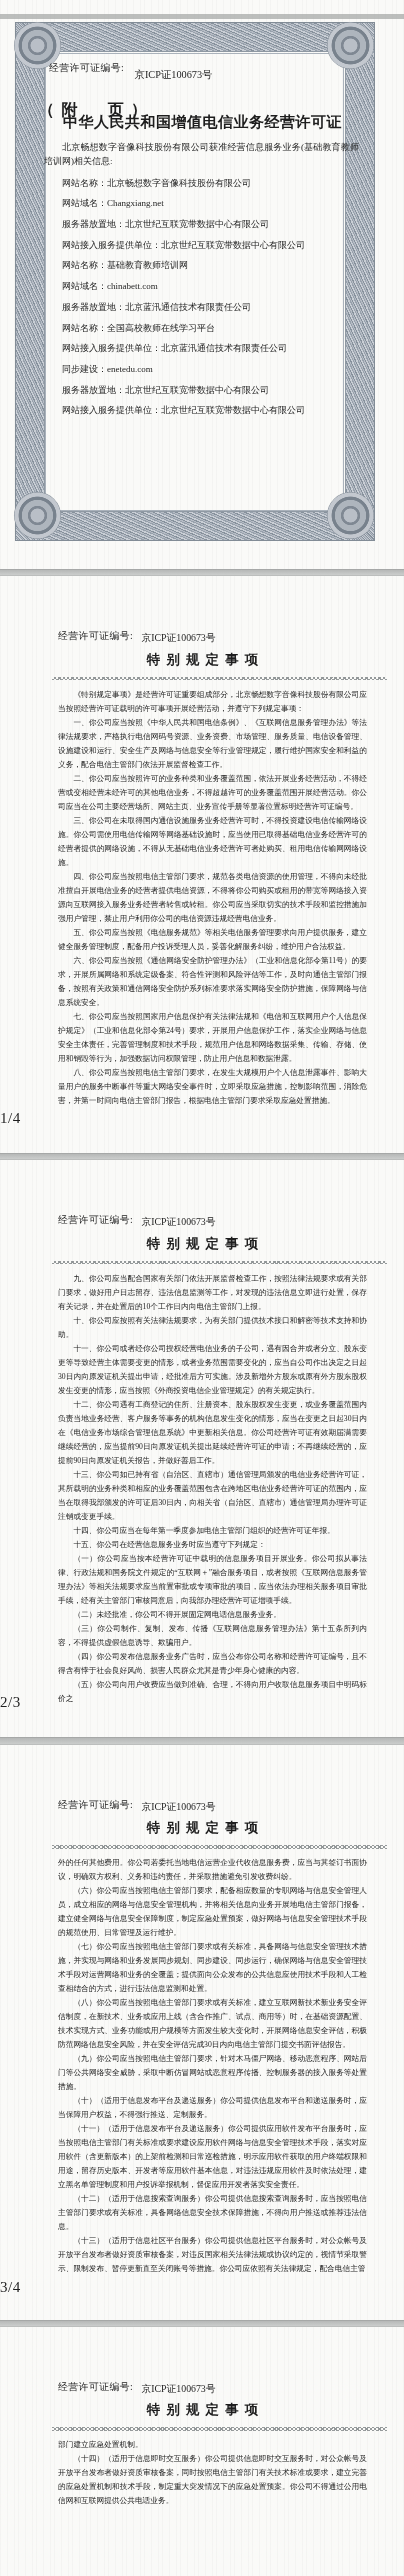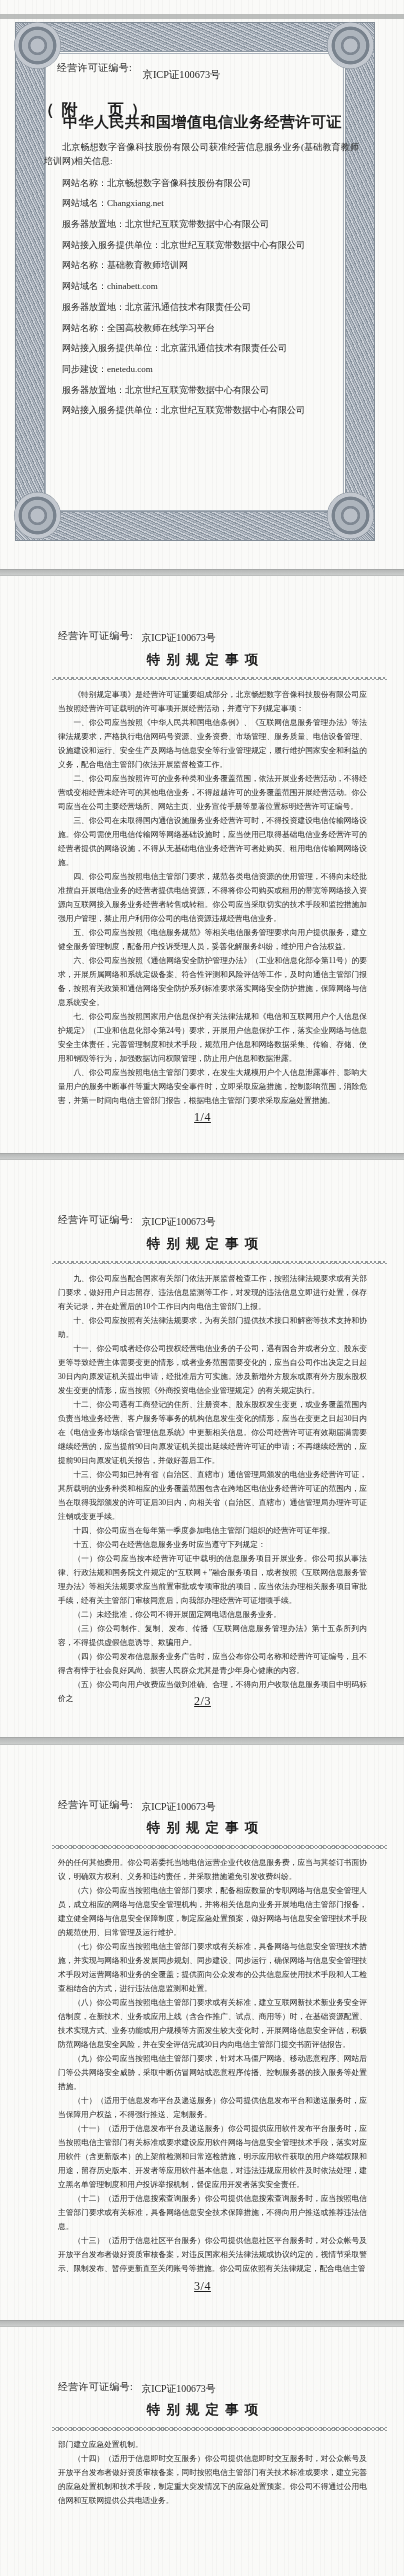--- a/index.html
+++ b/index.html
@@ -26,21 +26,21 @@
   }
   .cert-frame::before{content:"";position:absolute;inset:0;border:1px solid #8f99a3;}
   .cert-frame::after{content:"";position:absolute;inset:1.5px;border:0.5px solid #aab2bb;}
   .medallion{position:absolute;width:47px;height:47px;border-radius:50%;
     background:radial-gradient(circle,
       #b9bfc7 0 20%,#7f8893 22% 28%,#aeb5bd 30% 46%,
       #78828d 48% 56%,#c3c8cf 58% 68%,#8a939d 70% 78%,rgba(0,0,0,0) 80%);}
   .m-tl{top:21.6px;left:14.4px;} .m-tr{top:21.6px;left:327px;}
   .m-bl{top:492px;left:14.4px;} .m-br{top:492px;left:327px;}
 
-  .cert-license{position:absolute;top:61px;left:57px;font-size:9.8px;letter-spacing:0.5px;z-index:2;}
+  .cert-license{position:absolute;top:61px;left:49px;font-size:9.8px;letter-spacing:0.5px;z-index:2;}
   .cert-license .val{display:inline-block;margin-left:10.3px;transform:translateY(6.7px);font-size:10.3px;letter-spacing:0;}
   .cert-title{position:absolute;top:81px;left:31px;width:343px;text-align:center;
     font-size:15px;font-weight:bold;letter-spacing:0.5px;z-index:2;margin-top:32px;}
   .cert-subtitle{position:absolute;top:100px;left:31px;width:343px;text-align:left;
     font-size:16px;font-weight:bold;letter-spacing:7.2px;text-indent:7.2px;z-index:2;}
   .cert-body{position:absolute;top:140px;left:44px;width:315px;z-index:2;
     font-size:9px;line-height:14px;text-align:justify;}
   .cert-body p{margin:0 0 6.7px;text-indent:2em;}
   .cert-intro{margin-bottom:7.7px !important;}
 
@@ -50,21 +50,21 @@
   .prov-license{padding:54px 0 0 58px;font-size:9.8px;letter-spacing:0.5px;}
   .prov-license .val{display:inline-block;margin-left:8.2px;transform:translateY(1.5px);font-size:9.8px;letter-spacing:0;}
   .prov-title{margin:7.7px 0 0;text-align:center;font-size:13.4px;font-weight:bold;letter-spacing:6.2px;text-indent:6.2px;}
   .divider{margin:7.7px 0 0 52px;width:335px;height:3.6px;opacity:.85;
     background:
       repeating-linear-gradient(45deg,rgba(125,131,133,0.95) 0 1px,transparent 1px 3.1px),
       repeating-linear-gradient(-45deg,rgba(125,131,133,0.95) 0 1px,transparent 1px 3.1px);}
   .prov-body{margin:7.7px 0 0 58px;width:309px;font-size:7.7px;line-height:14px;text-align:justify;color:#1c1c1c;}
   .prov-body p{margin:0;text-indent:2em;}
   .prov-body p.cont{text-indent:0;}
-  .page-no{position:absolute;top:534px;left:0;width:100%;text-align:center;font-size:12px;letter-spacing:0.5px;text-decoration:underline;}
+  .page-no{position:absolute;top:534px;left:0;width:100%;text-align:left;font-size:15px;letter-spacing:0.5px;}
 </style>
 </head>
 <body>
 
 <div class="page" id="page1">
   <div class="top-band"></div>
   <div class="cert-frame"></div>
   <div class="medallion m-tl"></div>
   <div class="medallion m-tr"></div>
   <div class="medallion m-bl"></div>

